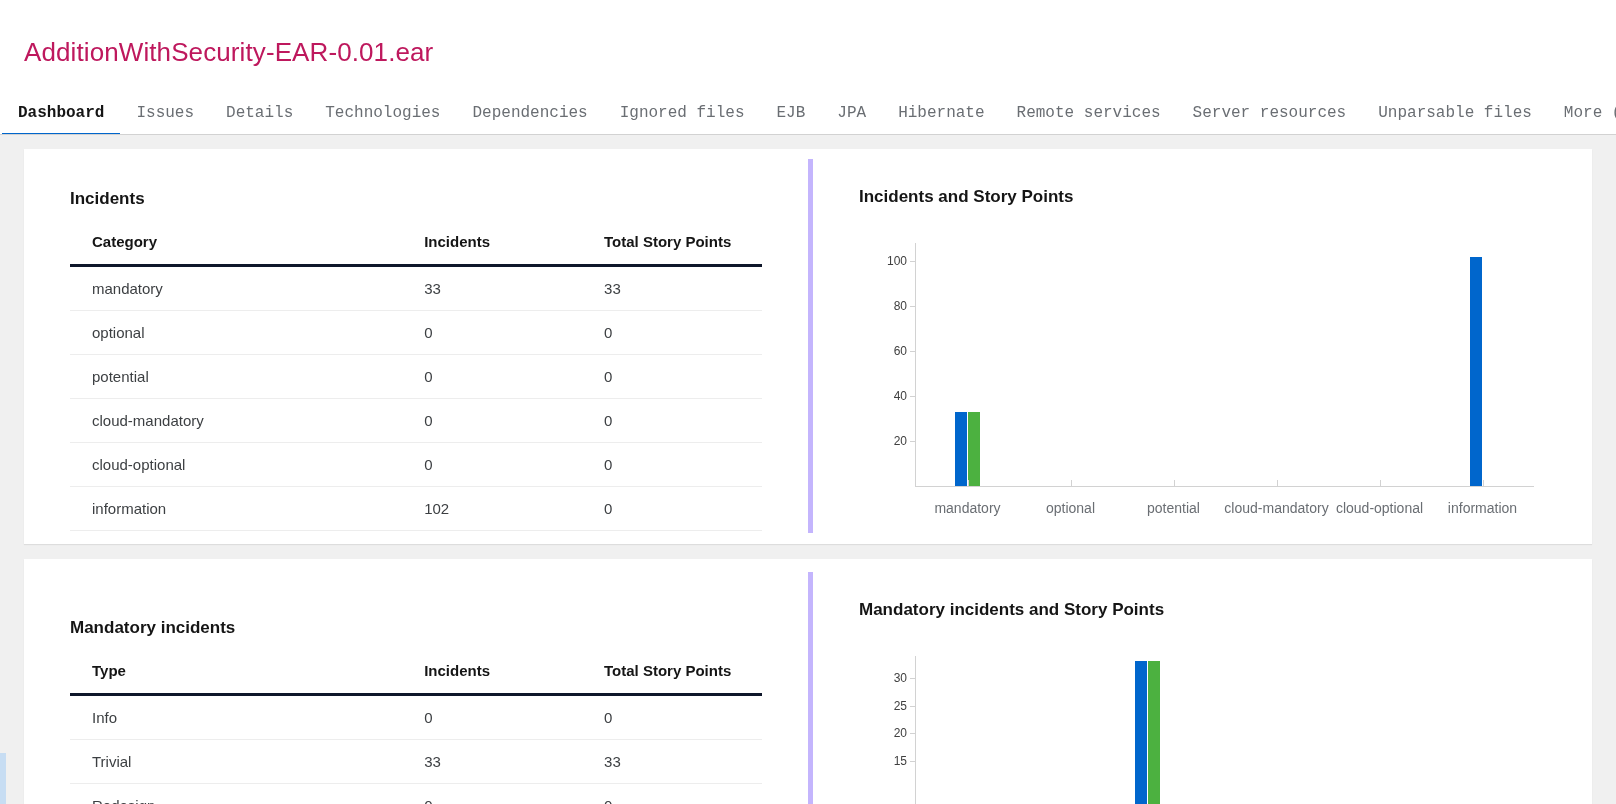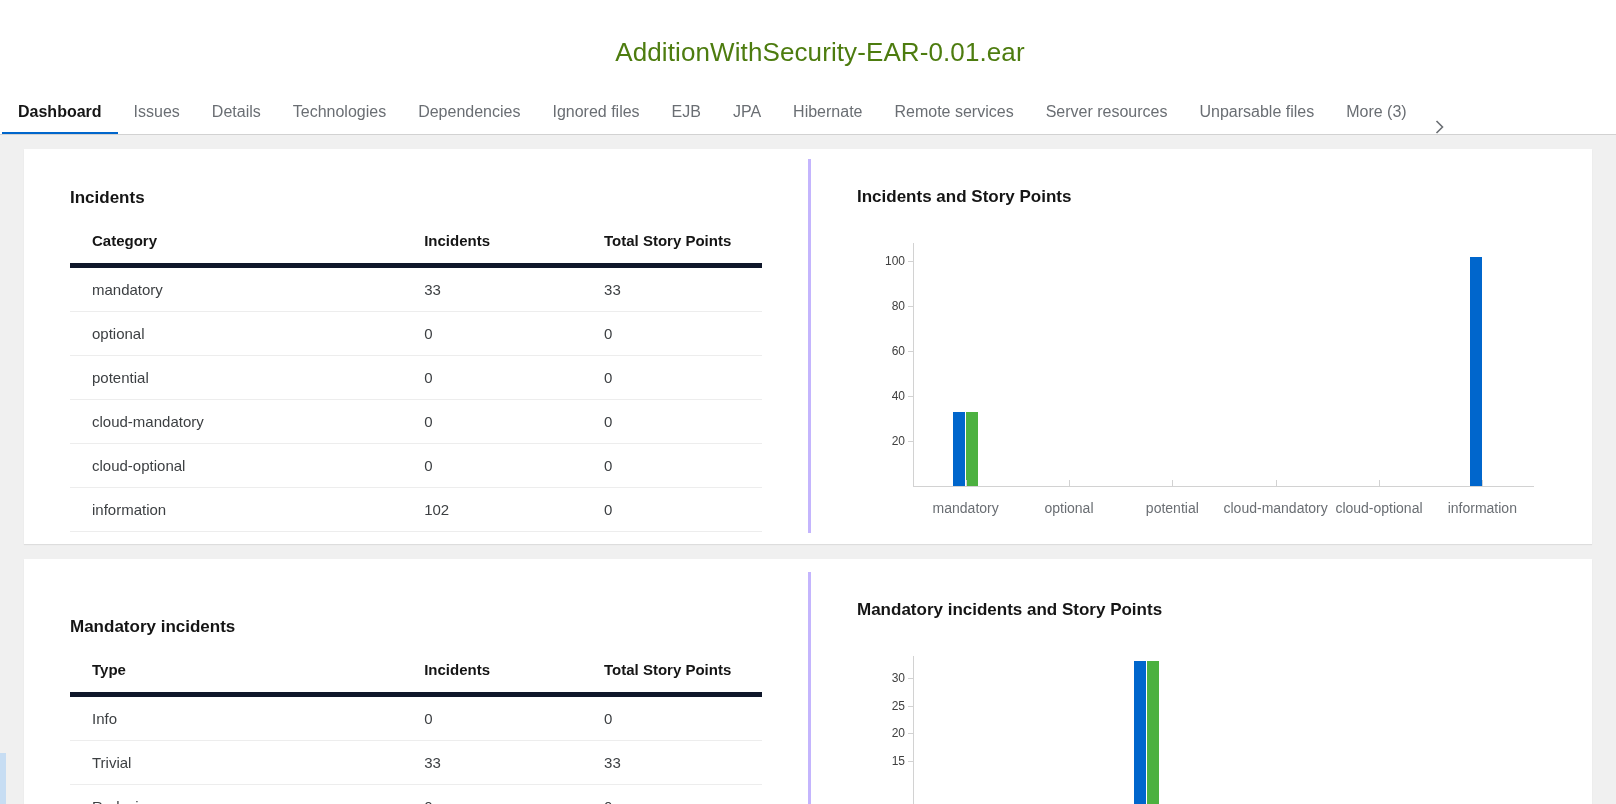--- a/index.html
+++ b/index.html
@@ -10,38 +10,38 @@
     background: #ffffff;
     font-family: "Liberation Sans", sans-serif;
     overflow: hidden;
   }
   * { box-sizing: border-box; }
 
   
   .page-title {
     font-size: 26px;
     font-weight: 400;
-    color: #4d7c0f;
+    color: #be185d;
     padding: 20px 0 0 24px;
     letter-spacing: .1px;
     line-height: 1.2;
-    text-align: center;
   }
 
   
   .tabbar {
     position: relative;
     height: 44px;
     margin-top: 22px;
     border-bottom: 1px solid #d2d2d2;
     display: flex;
-    align-items: flex-end;
+    align-items: flex-start;
     padding-left: 2px;
     white-space: nowrap;
     overflow: hidden;
+    font-family: Liberation Mono, monospace;
   }
   .tab {
     display: flex;
     align-items: center;
     padding: 0 16px;
     font-size: 16px;
     color: #6a6e73;
     cursor: pointer;
     position: relative;
     height: 44px;
@@ -87,21 +87,21 @@
   .grid-row.first { margin-top: 14px; height: 395px; }
   .grid-row.second { margin-top: 15px; height: 300px; }
 
   .card {
     flex: 1 1 50%;
     background: #fff;
     padding: 22px 24px 0 24px;
     position: relative;
     overflow: hidden;
   }
-  .card + .card { border-left: 3px solid #c4b5fd; }
+  .card + .card { border-left: 5px solid #c4b5fd; }
 
   .card-title {
     font-size: 17px;
     font-weight: 700;
     color: #151515;
     margin: 6px 0 0 22px;
   }
 
   
   table.data {
@@ -109,21 +109,21 @@
     margin: 24px 0 0 22px;
     border-collapse: collapse;
     font-size: 15px;
   }
   table.data th {
     text-align: left;
     font-weight: 700;
     color: #151515;
     font-size: 15px;
     padding: 0 0 14px 22px;
-    border-bottom: 5px solid #0f172a;
+    border-bottom: 3px solid #0f172a;
   }
   table.data td {
     color: #3c3f42;
     padding: 13px 0 13px 22px;
     border-bottom: 1px solid #ededed;
   }
   table.data th:nth-child(1), table.data td:nth-child(1) { width: 48%; }
   table.data th:nth-child(2), table.data td:nth-child(2) { width: 26%; }
 
   

